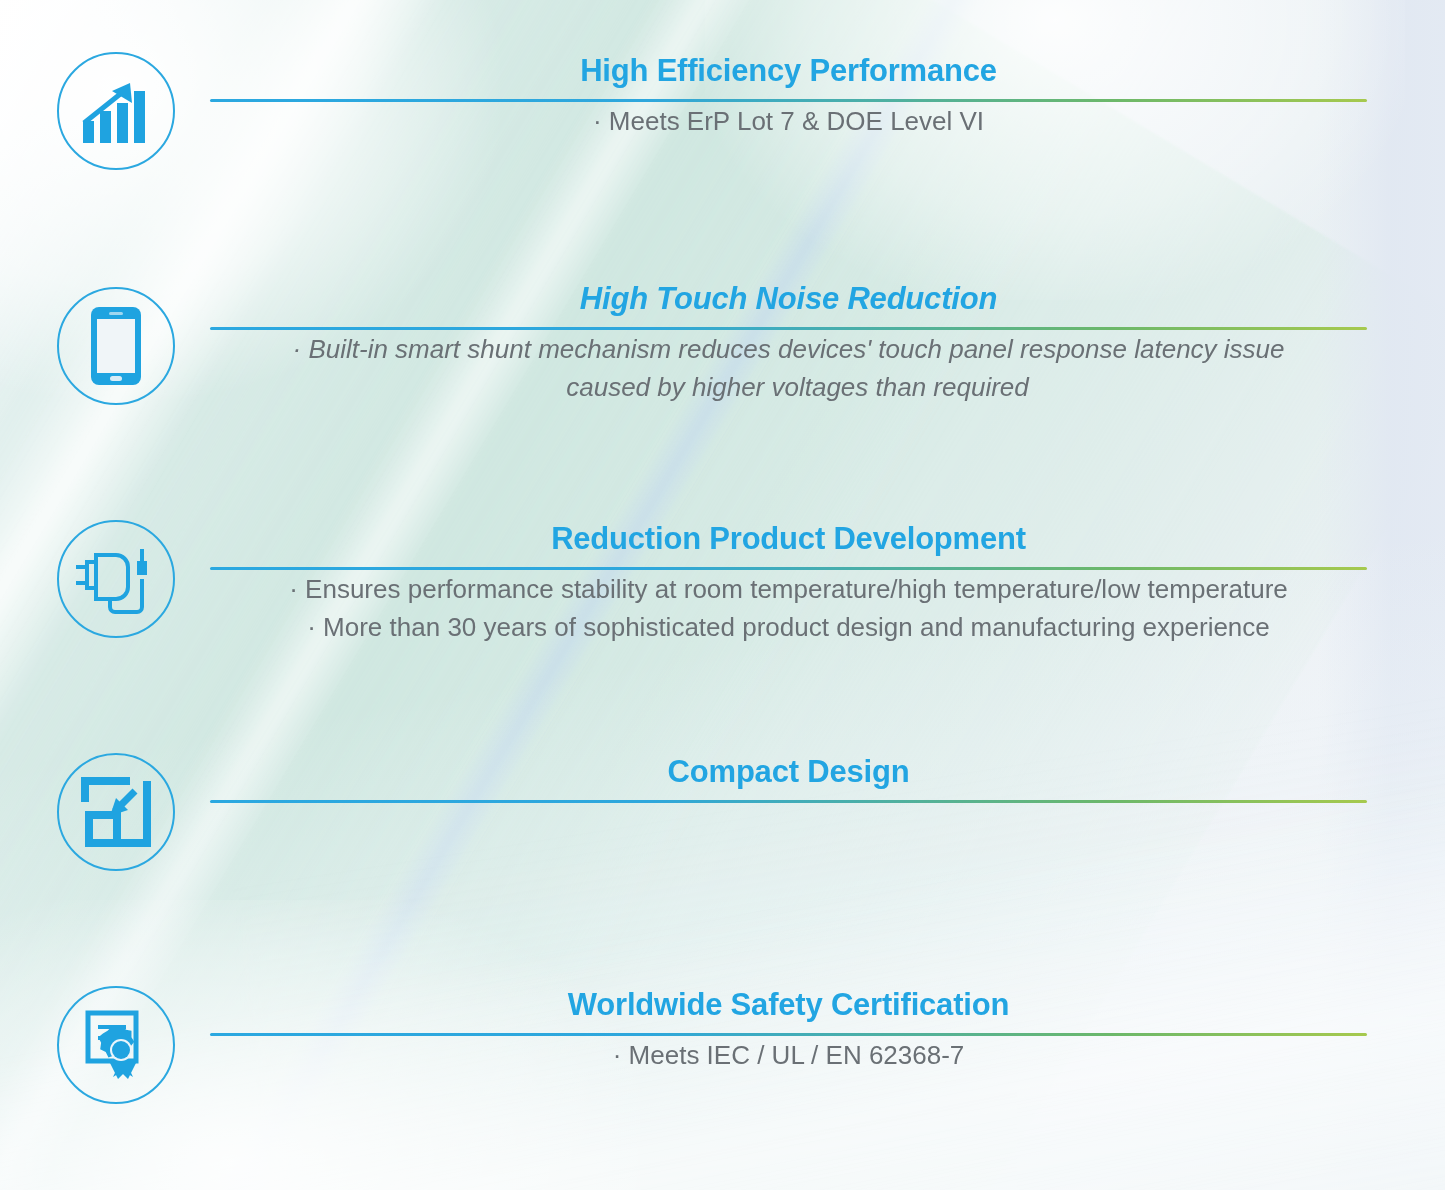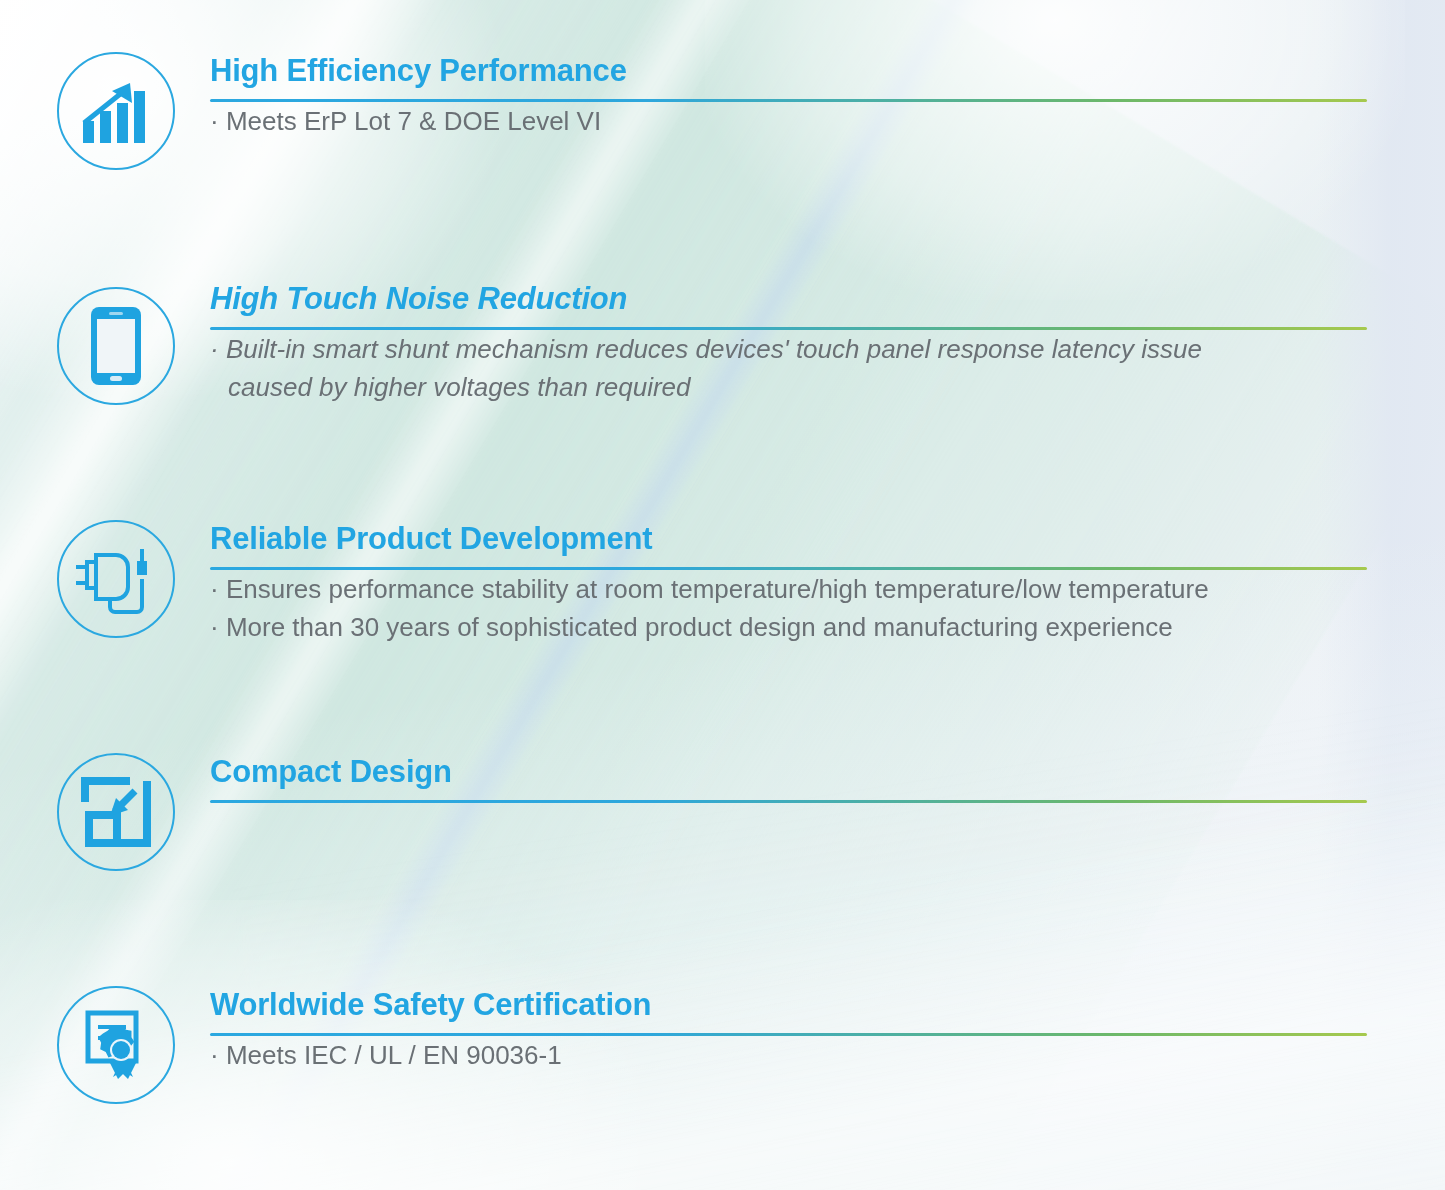--- a/index.html
+++ b/index.html
@@ -173,20 +173,21 @@
     display: flex;
     align-items: center;
     justify-content: center;
     left: 57px;
   }
 
   .feature-body {
     position: absolute;
     left: 210px;
     width: 1157px;
+    text-align: center;
   }
 
   .feature-title {
     color: #22A5E2;
     font-size: 31px;
     font-weight: bold;
     letter-spacing: -0.2px;
     line-height: 1.0;
     white-space: nowrap;
   }
@@ -305,21 +306,21 @@
         <line x1="2" y1="24" x2="13" y2="24" stroke="#1FA3E0" stroke-width="4"></line>
         <line x1="2" y1="40" x2="13" y2="40" stroke="#1FA3E0" stroke-width="4"></line>
 
         <path d="M36 56 v8 a5 5 0 0 0 5 5 h22 a5 5 0 0 0 5 -5 v-28" fill="none" stroke="#1FA3E0" stroke-width="4"></path>
 
         <rect x="63" y="18" width="10" height="14" fill="#1FA3E0"></rect>
         <line x1="68" y1="6" x2="68" y2="18" stroke="#1FA3E0" stroke-width="4"></line>
       </svg>
     </div>
     <div class="feature-body" style="top:523px;">
-      <div class="feature-title">Reliable Product Development</div>
+      <div class="feature-title">Reduction Product Development</div>
       <div class="feature-rule"></div>
       <div class="feature-lines">
         <div class="feature-line">
           <span class="bullet">·</span>
           <span>Ensures performance stability at room temperature/high temperature/low temperature</span>
         </div>
         <div class="feature-line">
           <span class="bullet">·</span>
           <span>More than 30 years of sophisticated product  design and manufacturing experience</span>
         </div>
@@ -363,19 +364,19 @@
         <circle cx="41" cy="43" r="11" fill="#eaf5fb"></circle>
         <circle cx="41" cy="43" r="9" fill="#1FA3E0"></circle>
       </svg>
     </div>
     <div class="feature-body" style="top:989px;">
       <div class="feature-title">Worldwide Safety Certification</div>
       <div class="feature-rule"></div>
       <div class="feature-lines">
         <div class="feature-line">
           <span class="bullet">·</span>
-          <span>Meets IEC / UL / EN 90036-1</span>
+          <span>Meets IEC / UL / EN 62368-7</span>
         </div>
       </div>
     </div>
   </div>
 
 </div>
 
 </body></html>

